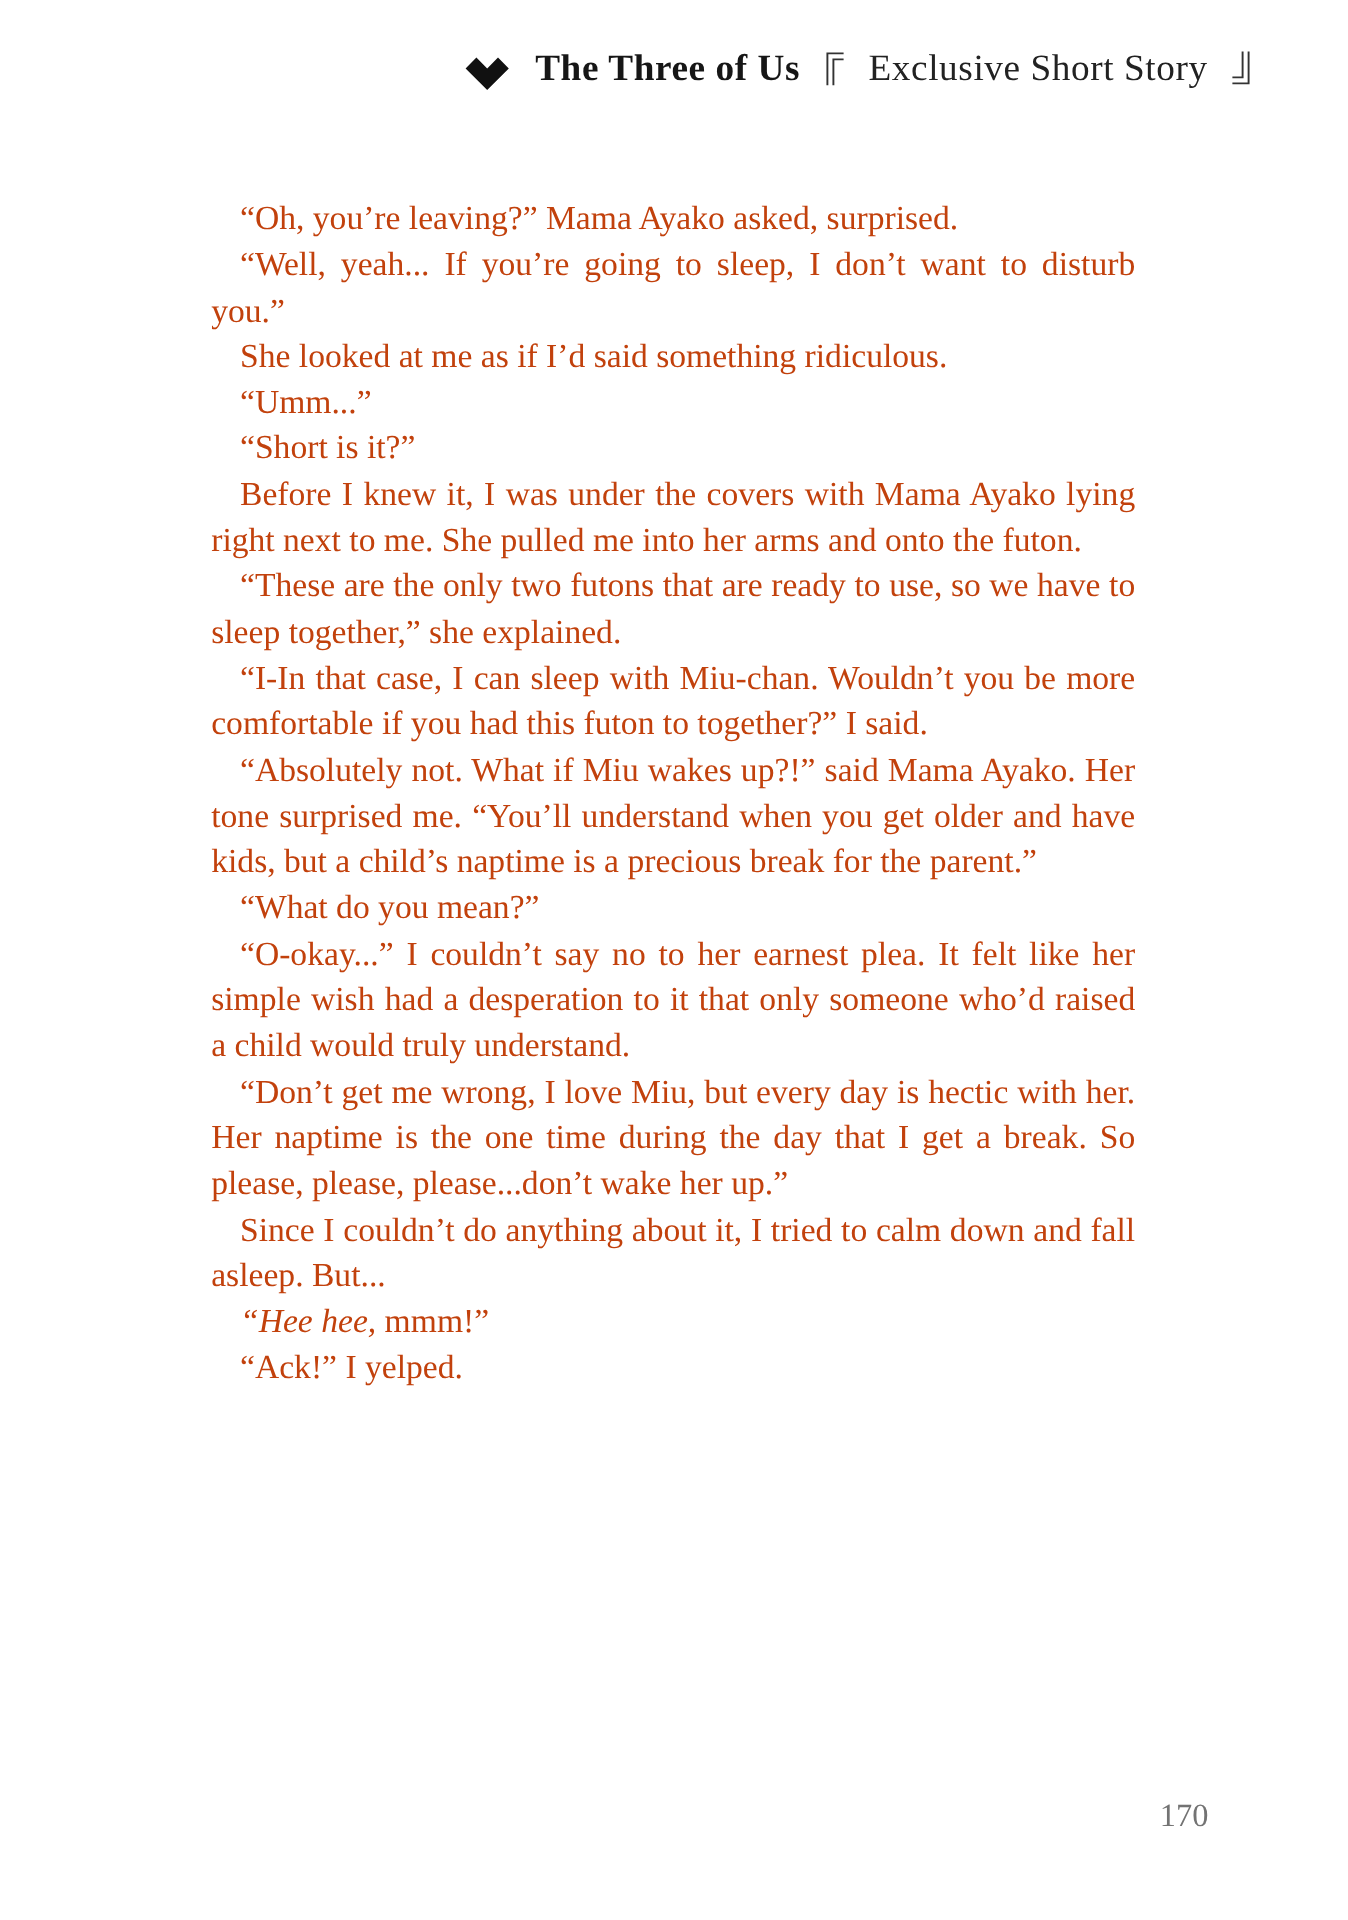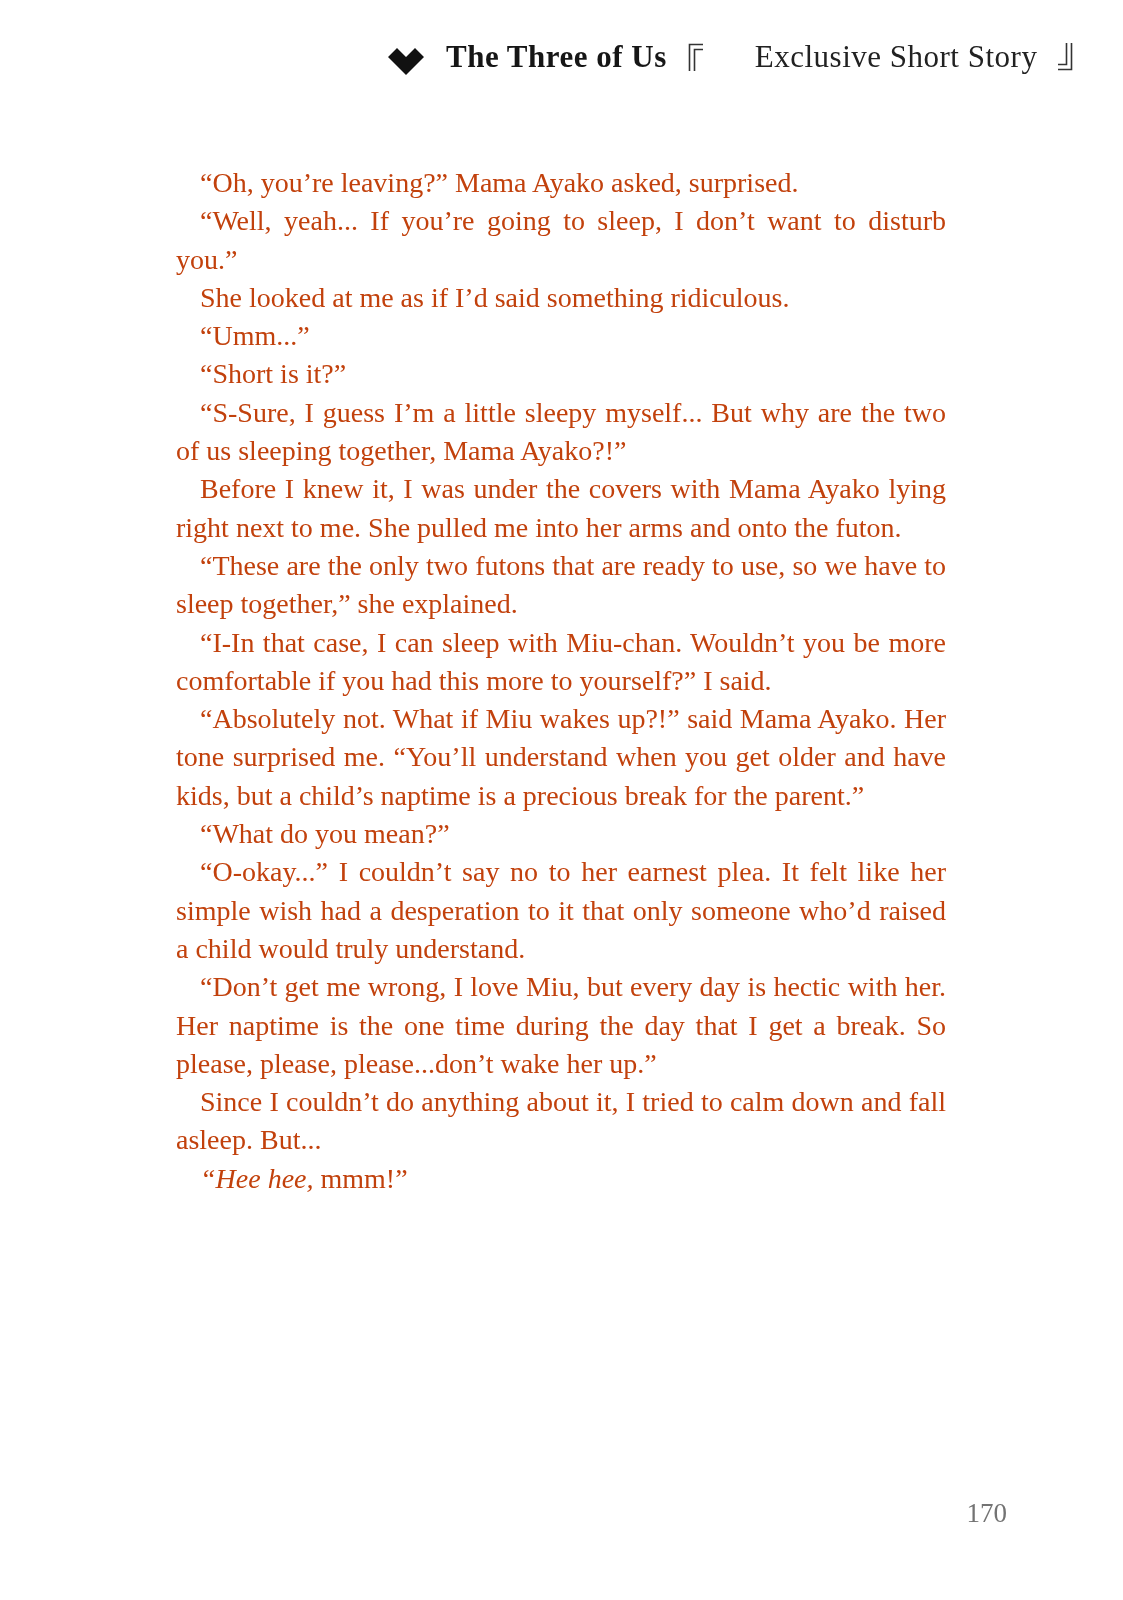--- a/index.html
+++ b/index.html
@@ -41,21 +41,20 @@
   .bracket {
     width: 17px;
     height: 30px;
     display: block;
   }
   .header-subtitle {
     font-size: 31px;
     font-weight: 400;
     letter-spacing: 0.5px;
     color: #222222;
-    margin-left: 31px;
   }
 
   
   .story {
     position: absolute;
     left: 176px;
     top: 164px;
     width: 770px;
     font-size: 28px;
     line-height: 38.3px;
@@ -98,25 +97,25 @@
     <path d="M9.5,1 V22.5 H1" fill="none" stroke="#333333" stroke-width="1.6"></path>
   </svg>
 </div>
 
 <div class="story">
     <p><span>“Oh, you’re leaving?” Mama Ayako asked, surprised.</span></p>
     <p><span>“Well, yeah... If you’re going to sleep, I don’t want to disturb you.”</span></p>
     <p><span>She looked at me as if I’d said something ridiculous.</span></p>
     <p><span>“Umm...”</span></p>
     <p><span>“Short is it?”</span></p>
-    <p><span>“S-Sure, I guess I’m a little sleepy myself... But why are the two of us sleeping together, Mama Ayako?!”</span></p>
     <p><span>Before I knew it, I was under the covers with Mama Ayako lying right next to me. She pulled me into her arms and onto the futon.</span></p>
     <p><span>“These are the only two futons that are ready to use, so we have to sleep together,” she explained.</span></p>
-    <p><span>“I-In that case, I can sleep with Miu-chan. Wouldn’t you be more comfortable if you had this more to yourself?” I said.</span></p>
+    <p><span>“I-In that case, I can sleep with Miu-chan. Wouldn’t you be more comfortable if you had this futon to together?” I said.</span></p>
     <p><span>“Absolutely not. What if Miu wakes up?!” said Mama Ayako. Her tone surprised me. “You’ll understand when you get older and have kids, but a child’s naptime is a precious break for the parent.”</span></p>
     <p><span>“What do you mean?”</span></p>
     <p><span>“O-okay...” I couldn’t say no to her earnest plea. It felt like her simple wish had a desperation to it that only someone who’d raised a child would truly understand.</span></p>
     <p><span>“Don’t get me wrong, I love Miu, but every day is hectic with her. Her naptime is the one time during the day that I get a break. So please, please, please...don’t wake her up.”</span></p>
     <p><span>Since I couldn’t do anything about it, I tried to calm down and fall asleep. But...</span></p>
     <p><span class="italic">“Hee hee,</span><span> mmm!”</span></p>
+    <p><span>“Ack!” I yelped.</span></p>
   </div>
 
 <div class="page-number">170</div>
 
 </body></html>

